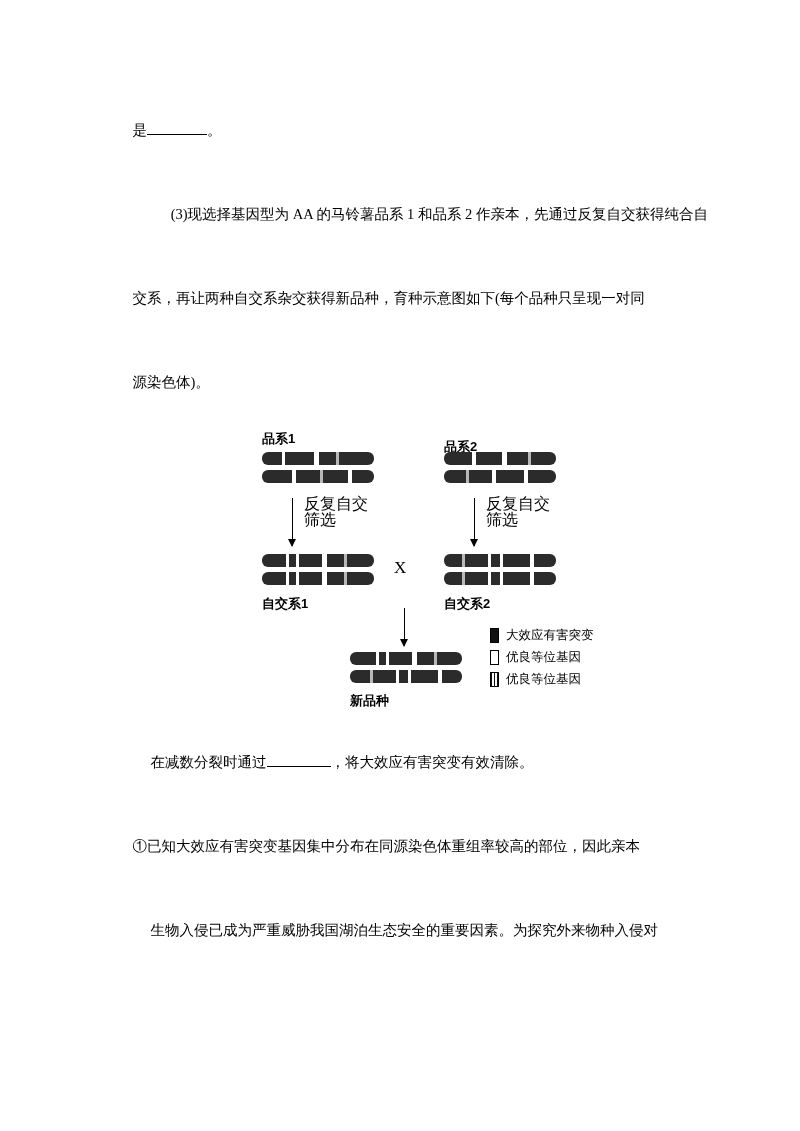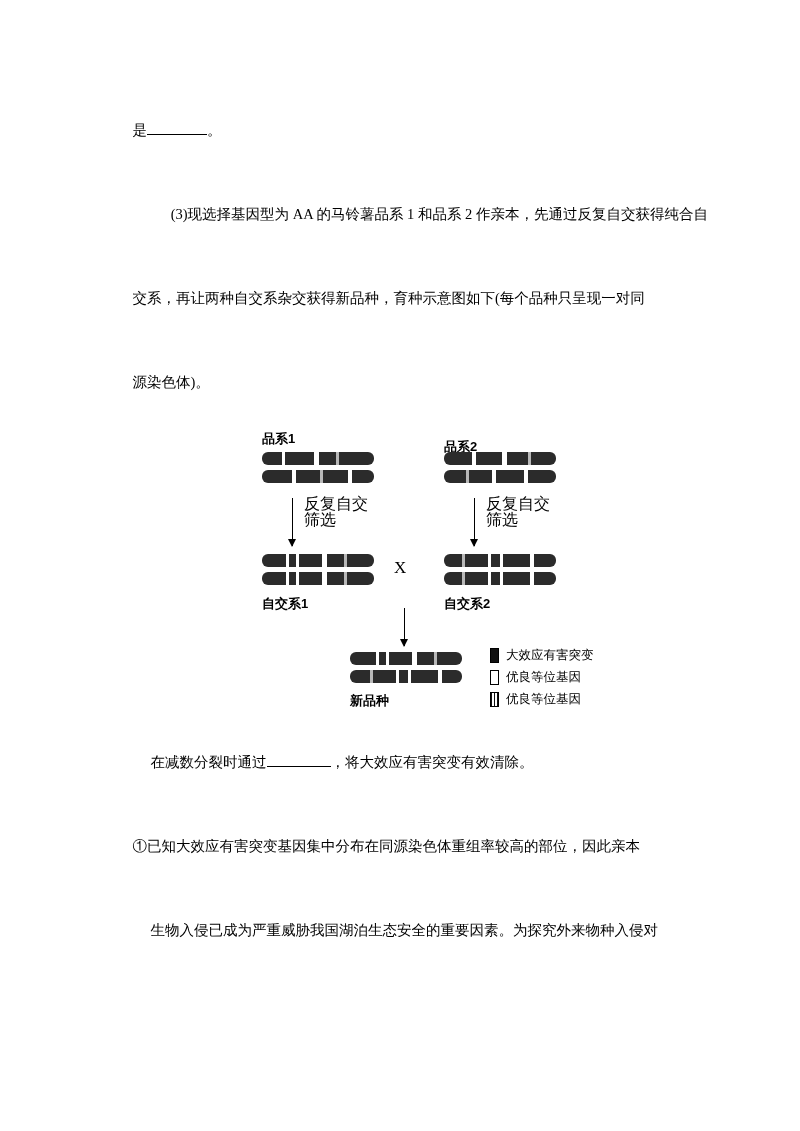--- a/index.html
+++ b/index.html
@@ -96,21 +96,20 @@
   .cross-x {
     position: absolute;
     font-size: 17px;
     font-family: "Liberation Serif", serif;
   }
   .legend {
     position: absolute;
     font-size: 12.5px;
     font-family: "Liberation Sans", sans-serif;
     line-height: 19px;
-    margin-top: 20px;
   }
   .legend-row {
     display: flex;
     align-items: center;
     margin-bottom: 3px;
   }
   .swatch {
     width: 9px;
     height: 15px;
     margin-right: 7px;

